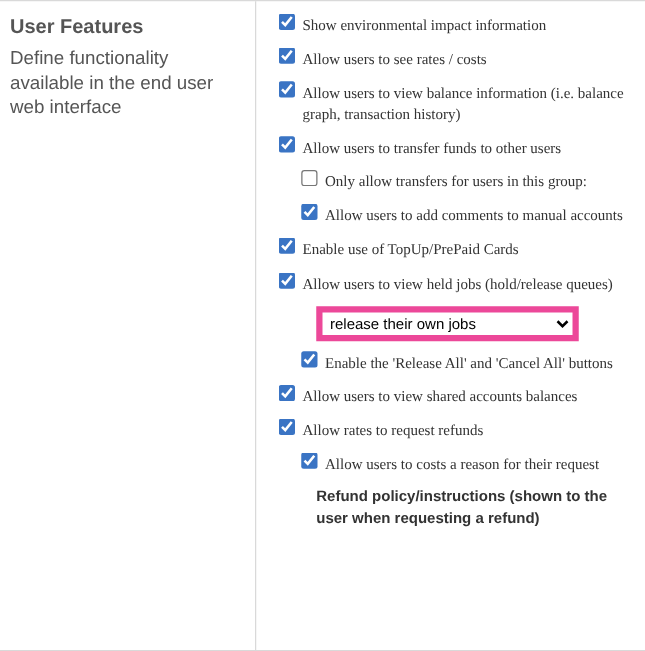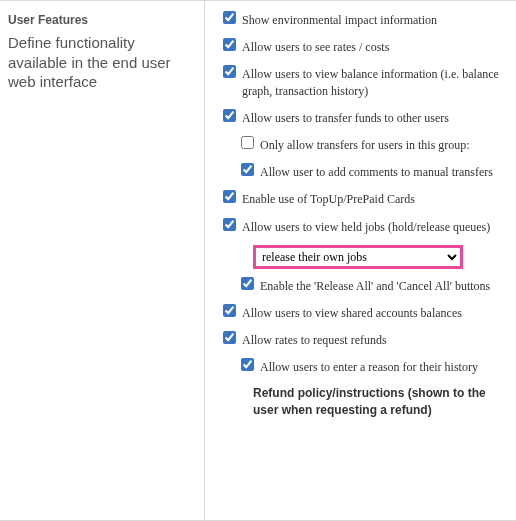--- a/index.html
+++ b/index.html
@@ -19,21 +19,21 @@
     box-sizing: border-box;
   }
   .left {
     width: 205px;
     flex: 0 0 205px;
     border-right: 1px solid #d9d9d9;
     padding: 10px 14px 10px 8px;
     box-sizing: border-box;
   }
   .section-title {
-    font-size: 12px;
+    font-size: 16px;
     font-weight: bold;
     color: #555;
     margin: 2px 0 6px 0;
   }
   .section-desc {
     font-size: 15px;
     color: #555;
     line-height: 1.3;
   }
   .right {
@@ -68,23 +68,23 @@
     margin: 0 0 4px 30px;
     color: #333;
   }
   .subheading {
     font-weight: bold;
     color: #333;
     margin: 6px 0 6px 30px;
     line-height: 1.35;
   }
   select {
-    font-family: Liberation Serif, serif;
+    font-family: Liberation Sans, sans-serif;
     font-size: 12px;
-    border: 3px solid #ec4899;
+    border: 5px solid #ec4899;
     background: #fff;
     padding: 1px 2px;
     width: 210px;
     box-sizing: border-box;
   }
   .select-wrap {
     margin: 0 0 8px 30px;
   }
 </style>
 </head>
@@ -130,21 +130,21 @@
     <div class="row indent1">
       <label>
         <input type="checkbox" style="">
         <span>Only allow transfers for users in this group:</span>
       </label>
     </div>
 
     <div class="row indent1">
       <label>
         <input type="checkbox" checked="" style="">
-        <span>Allow user to add comments to manual transfers</span>
+        <span>Allow users to add comments to manual accounts</span>
       </label>
     </div>
 
     <div class="row">
       <label>
         <input type="checkbox" checked="" style="">
         <span>Enable use of TopUp/PrePaid Cards</span>
       </label>
     </div>
 
@@ -179,20 +179,20 @@
     <div class="row">
       <label>
         <input type="checkbox" checked="" style="">
         <span>Allow rates to request refunds</span>
       </label>
     </div>
 
     <div class="row indent1">
       <label>
         <input type="checkbox" checked="" style="">
-        <span>Allow users to enter a reason for their history</span>
+        <span>Allow users to costs a reason for their request</span>
       </label>
     </div>
 
     <div class="subheading">Refund policy/instructions (shown to the user when requesting a refund)</div>
 
   </div>
 </div>
 
 </body></html>

